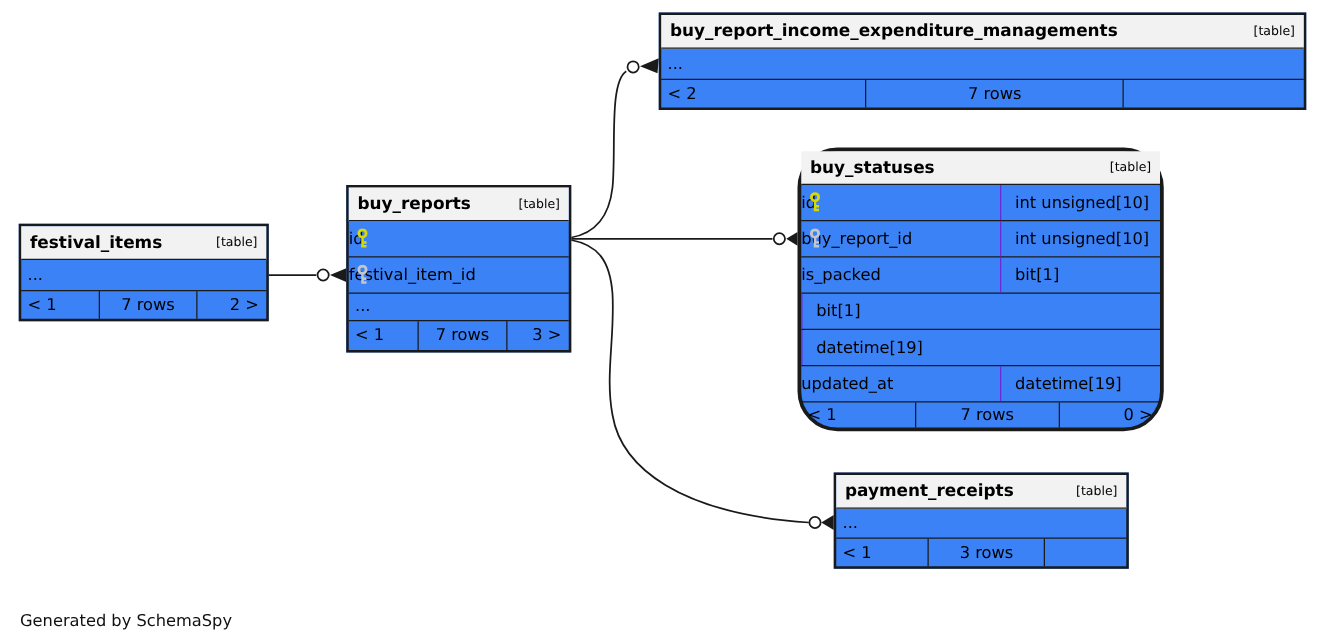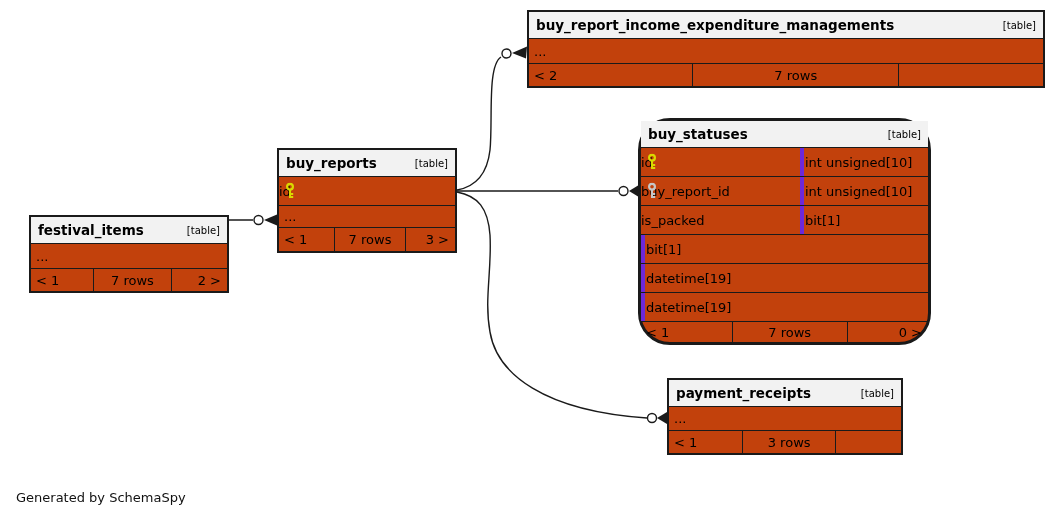--- a/index.html
+++ b/index.html
@@ -5,21 +5,21 @@
   html,body{margin:0;padding:0;background:#ffffff;}
   .diagram{
     position:relative;width:1061px;height:511px;background:#ffffff;
     font-family:"DejaVu Sans","Liberation Sans",sans-serif;color:#000;overflow:hidden;
   }
   .edges{position:absolute;left:0;top:0;width:1061px;height:511px;}
   .edges path{fill:none;stroke:#1a1a1a;stroke-width:1.4;}
   .edges circle{fill:#ffffff;stroke:#1a1a1a;stroke-width:1.4;}
   .edges polygon{fill:#1a1a1a;stroke:none;}
 
-  .tbl{position:absolute;background:#c2410c;border:2px solid #1a1a1a;box-sizing:border-box;}
+  .tbl{position:absolute;background:#3b82f6;border:2px solid #1a1a1a;box-sizing:border-box;}
   .tbl.focal{border-width:3px;border-radius:32px;}
 
   .thead{
     background:#f2f2f2;border-bottom:1px solid #1a1a1a;height:26px;
     display:flex;align-items:center;justify-content:space-between;
     padding:0 7px;font-size:13.5px;
   }
   .tname{font-weight:bold;white-space:nowrap;}
   .ttag{font-size:10px;font-weight:normal;white-space:nowrap;}
 
@@ -27,22 +27,22 @@
     border-bottom:1px solid #1a1a1a;display:flex;align-items:stretch;
     font-size:13px;position:relative;box-sizing:content-box;
   }
   .r28{height:28px;} .r24{height:24px;} .r23{height:23px;} .r21{height:21px;}
   .cname{
     position:relative;display:flex;align-items:center;
     box-sizing:border-box;white-space:nowrap;flex:1 1 auto;
   }
   .cname.noicon{padding-left:5px;}
   .ctype{
-    border-left:4px solid #6d28d9;display:flex;align-items:center;
-    padding-left:1px;white-space:nowrap;flex:1 1 auto;box-sizing:border-box;
+    border-left:1px solid #6d28d9;display:flex;align-items:center;
+    padding-left:11px;white-space:nowrap;flex:1 1 auto;box-sizing:border-box;
   }
   .t-buy_statuses .cname{flex:0 0 159px;width:159px;}
 
   .keyicon{position:absolute;left:6px;top:50%;transform:translateY(-50%);line-height:0;}
   .key-pk{color:#d9d900;}
   .key-fk{color:#c6c6c6;}
 
   .tfoot{display:flex;font-size:13px;align-items:stretch;}
   .f22{height:22px;} .f23{height:23px;} .f20{height:20px;}
   .tfoot .fl{width:32%;display:flex;align-items:center;padding-left:5px;border-right:1px solid #1a1a1a;box-sizing:border-box;white-space:nowrap;}
@@ -76,21 +76,21 @@
       <polygon points="629,191 638,185.5 638,196.5"></polygon>
     </g>
 
     <g>
       <path d="M457,192 C478,196 488,208 490,235 C492,270 484,300 490,332 C497,374 544,411 647,418"></path>
       <circle cx="652" cy="418" r="4.5"></circle>
       <polygon points="657,418 667,412 667,424"></polygon>
     </g>
   </svg>
 
-  <div class="tbl" style="left:29px;top:179px;width:200px;margin-top:36px;">
+  <div class="tbl" style="left:15px;top:179px;width:200px;">
     <div class="thead">
       <span class="tname">festival_items</span>
       <span class="ttag">[table]</span>
     </div>
     <div class="trow r24">
       <div class="cname noicon">...</div>
     </div>
     <div class="tfoot f22">
       <div class="fl">&lt; 1</div>
       <div class="fc">7 rows</div>
@@ -105,20 +105,31 @@
     </div>
     <div class="trow r28">
       <div class="cname">
         <span class="keyicon key-pk">
           <svg width="11" height="17" viewBox="0 0 11 17">
               <circle cx="5" cy="4.2" r="2.9" fill="none" stroke="currentColor" stroke-width="2.2"></circle>
               <path d="M5,7 L5,15.5 M5,11.5 L8.2,11.5 M5,14.5 L8.2,14.5" stroke="currentColor" stroke-width="2" fill="none"></path>
             </svg>
         </span>
         <span>id</span>
+      </div>
+    </div>
+    <div class="trow r28">
+      <div class="cname">
+        <span class="keyicon key-fk">
+          <svg width="11" height="17" viewBox="0 0 11 17">
+              <circle cx="5" cy="4.2" r="2.9" fill="none" stroke="currentColor" stroke-width="2.2"></circle>
+              <path d="M5,7 L5,15.5 M5,11.5 L8.2,11.5 M5,14.5 L8.2,14.5" stroke="currentColor" stroke-width="2" fill="none"></path>
+            </svg>
+        </span>
+        <span>festival_item_id</span>
       </div>
     </div>
     <div class="trow r21">
       <div class="cname noicon">...</div>
     </div>
     <div class="tfoot f23">
       <div class="fl">&lt; 1</div>
       <div class="fc">7 rows</div>
       <div class="fr">3 &gt;</div>
     </div>
@@ -174,20 +185,23 @@
         </div>
       <div class="ctype">bit[1]</div>
     </div>
     <div class="trow r28">
       <div class="ctype">bit[1]</div>
     </div>
     <div class="trow r28">
       <div class="ctype">datetime[19]</div>
     </div>
     <div class="trow r28">
+      <div class="cname">
+          <span>updated_at</span>
+        </div>
       <div class="ctype">datetime[19]</div>
     </div>
     <div class="tfoot f20">
       <div class="fl">&lt; 1</div>
       <div class="fc">7 rows</div>
       <div class="fr">0 &gt;</div>
     </div>
   </div>
 
   <div class="tbl" style="left:667px;top:378px;width:236px;text-align:right;">

